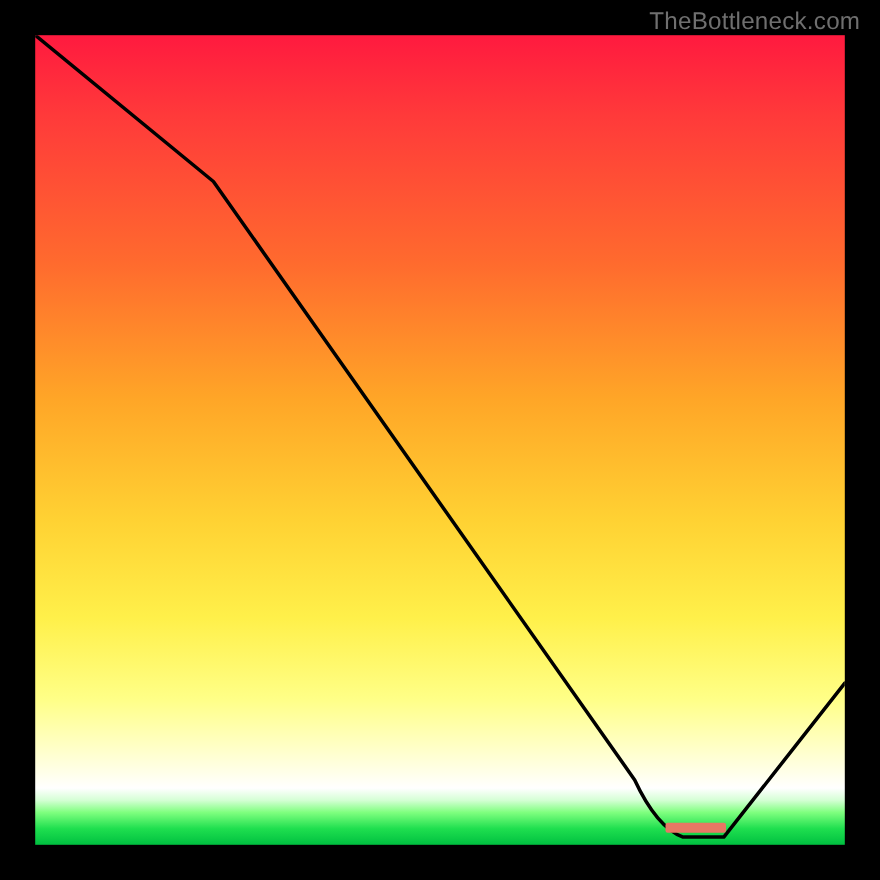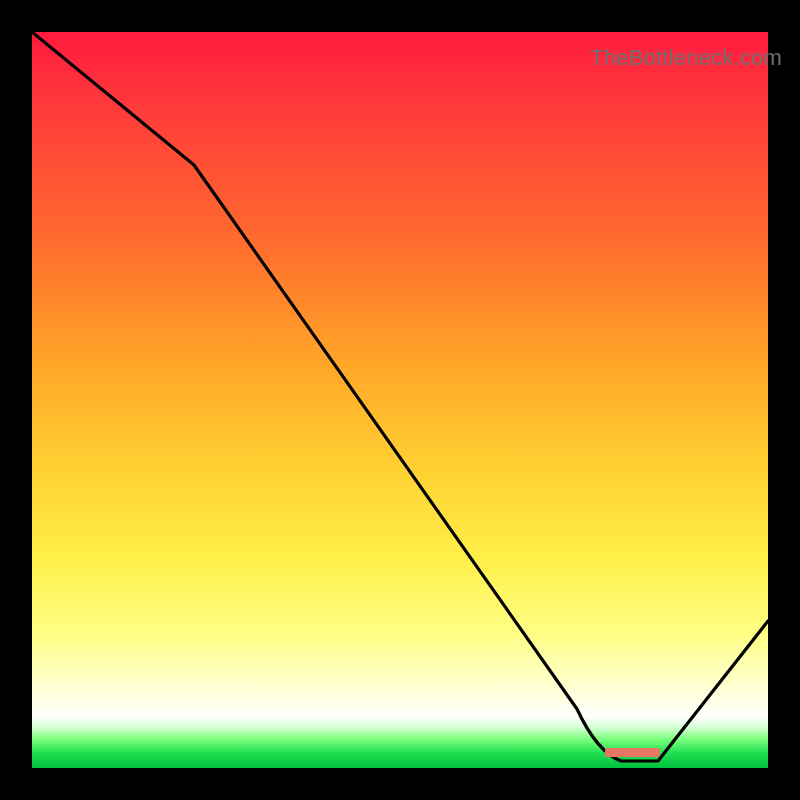--- a/index.html
+++ b/index.html
@@ -47,21 +47,20 @@
   }
   .watermark {
     position: absolute;
     top: 6px;
     right: 18px;
     color: #6f6f6f;
     font-size: 22px;
     letter-spacing: 0.2px;
     font-weight: 400;
     user-select: none;
-    margin-top: 39px;
   }
   svg.curve {
     position: absolute;
     left: 32px;
     top: 32px;
     width: 736px;
     height: 736px;
     pointer-events: none;
   }
   .optimum-marker {

